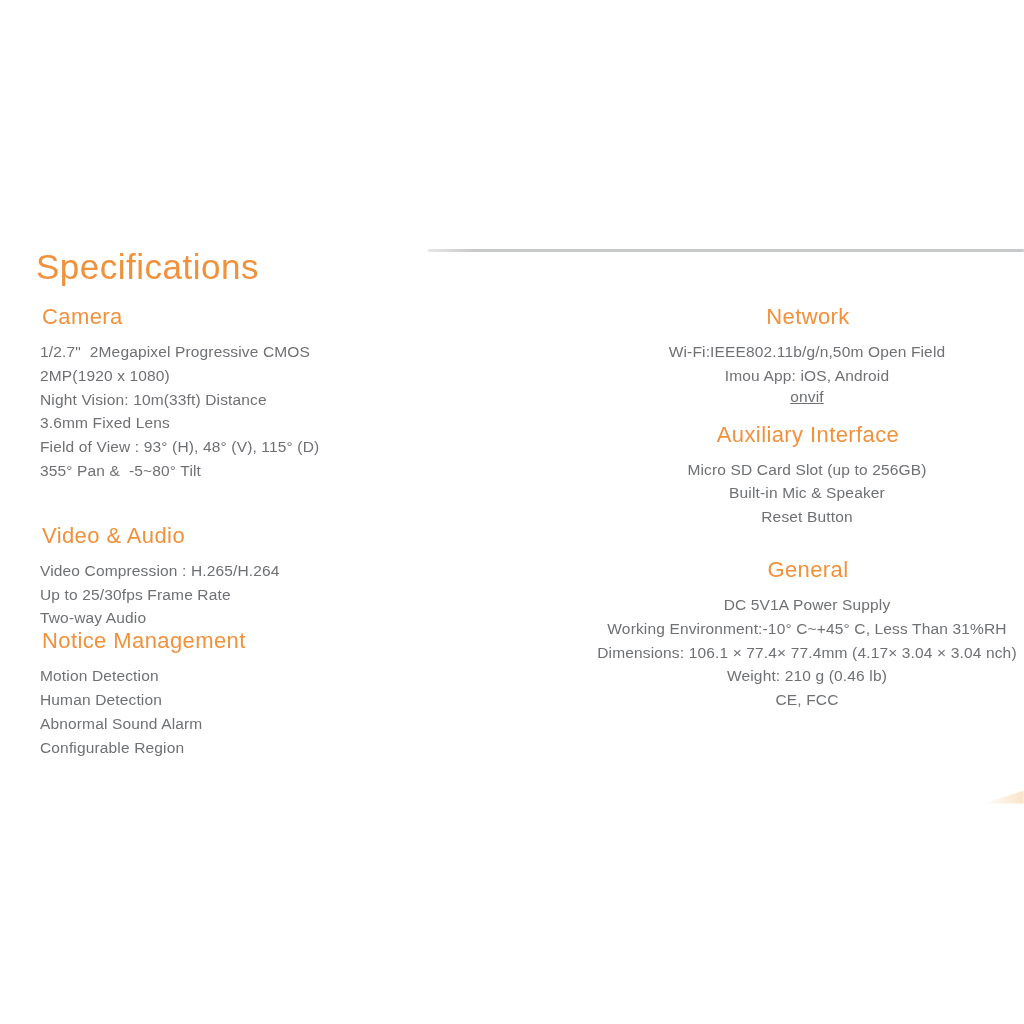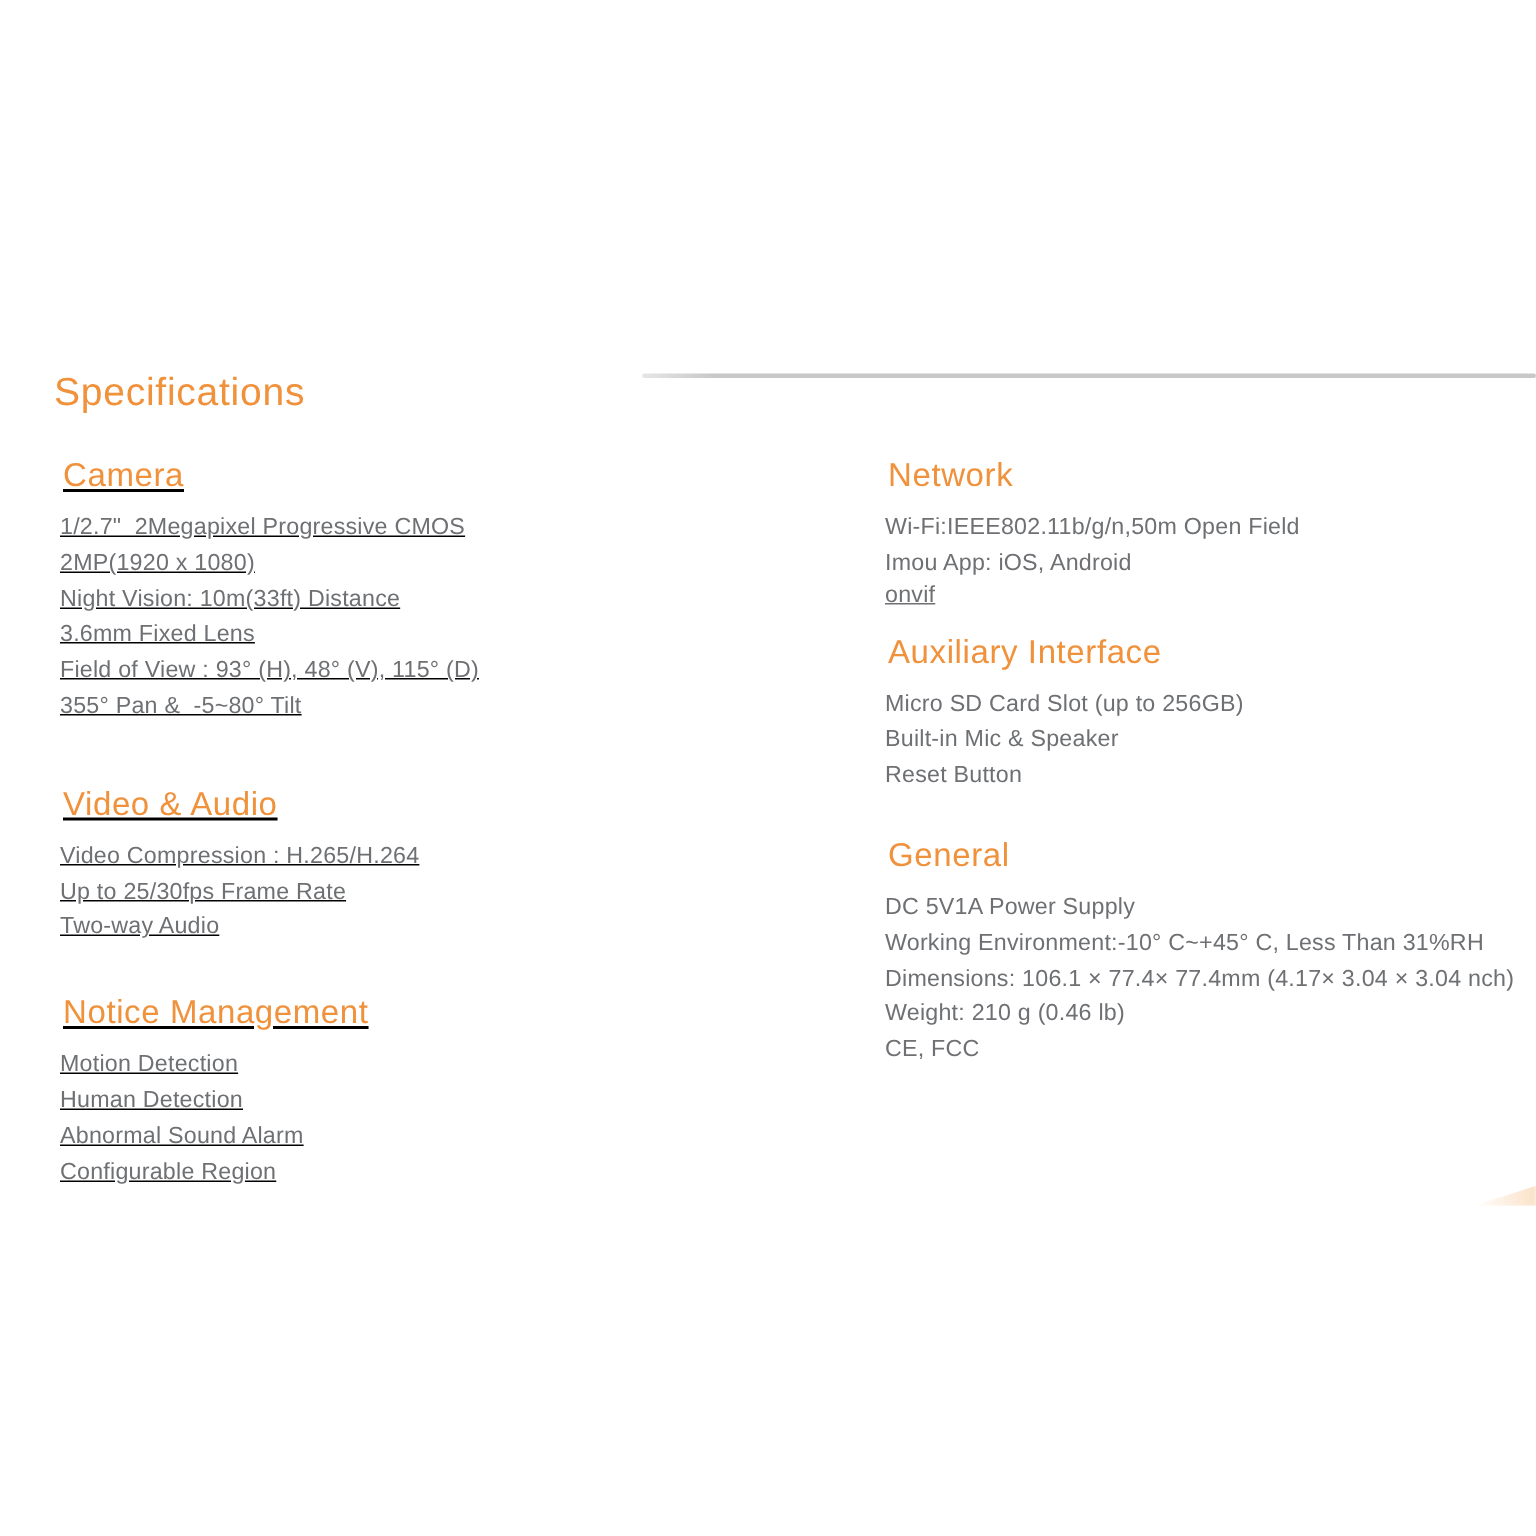--- a/index.html
+++ b/index.html
@@ -12,58 +12,58 @@
     position: relative;
     width: 1024px;
     height: 1024px;
     background: #ffffff;
     overflow: hidden;
   }
   .page-title {
     position: absolute;
     left: 36px;
     top: 224px;
-    font-size: 26px;
+    font-size: 35px;
     line-height: 40px;
     font-weight: 400;
     color: #F0913B;
     letter-spacing: 0.5px;
   }
   .title-divider {
     position: absolute;
     left: 428px;
     top: 249px;
     width: 596px;
     height: 3px;
     border-radius: 2px;
     background: linear-gradient(to right, #e6e6e6, #c7c8c9 8%);
   }
   .col {
     position: absolute;
     top: 306px;
   }
-  .col-left  { left: 40px;  width: 505px; text-decoration: underline; }
-  .col-right { left: 590px; width: 434px; }
+  .col-left  { left: 40px;  width: 505px; }
+  .col-right { left: 590px; width: 434px; text-align: center; }
   .section-heading {
     color: #F0913B;
     font-size: 22px;
     line-height: 22px;
     font-weight: 400;
     letter-spacing: 0.4px;
     margin: 0 0 12px 2px;
   }
   .item {
     color: #6E7073;
     font-size: 15.5px;
     line-height: 23.8px;
     letter-spacing: 0.15px;
     white-space: pre-wrap;
   }
   .col-left  .section:nth-of-type(2) { margin-top: 42px; }
-  .col-left  .section:nth-of-type(3) { margin-top: 34px; }
+  .col-left  .section:nth-of-type(3) { }
   .col-right .section:nth-of-type(2) { margin-top: 18px; }
   .col-right .section:nth-of-type(3) { margin-top: 30px; }
   .item.tight { line-height: 18px; text-decoration: underline; }
   .corner-accent {
     position: absolute;
     right: 0;
     top: 789px;
     width: 42px;
     height: 15px;
     background: linear-gradient(to left, #fae2c9, rgba(250, 226, 201, 0));

